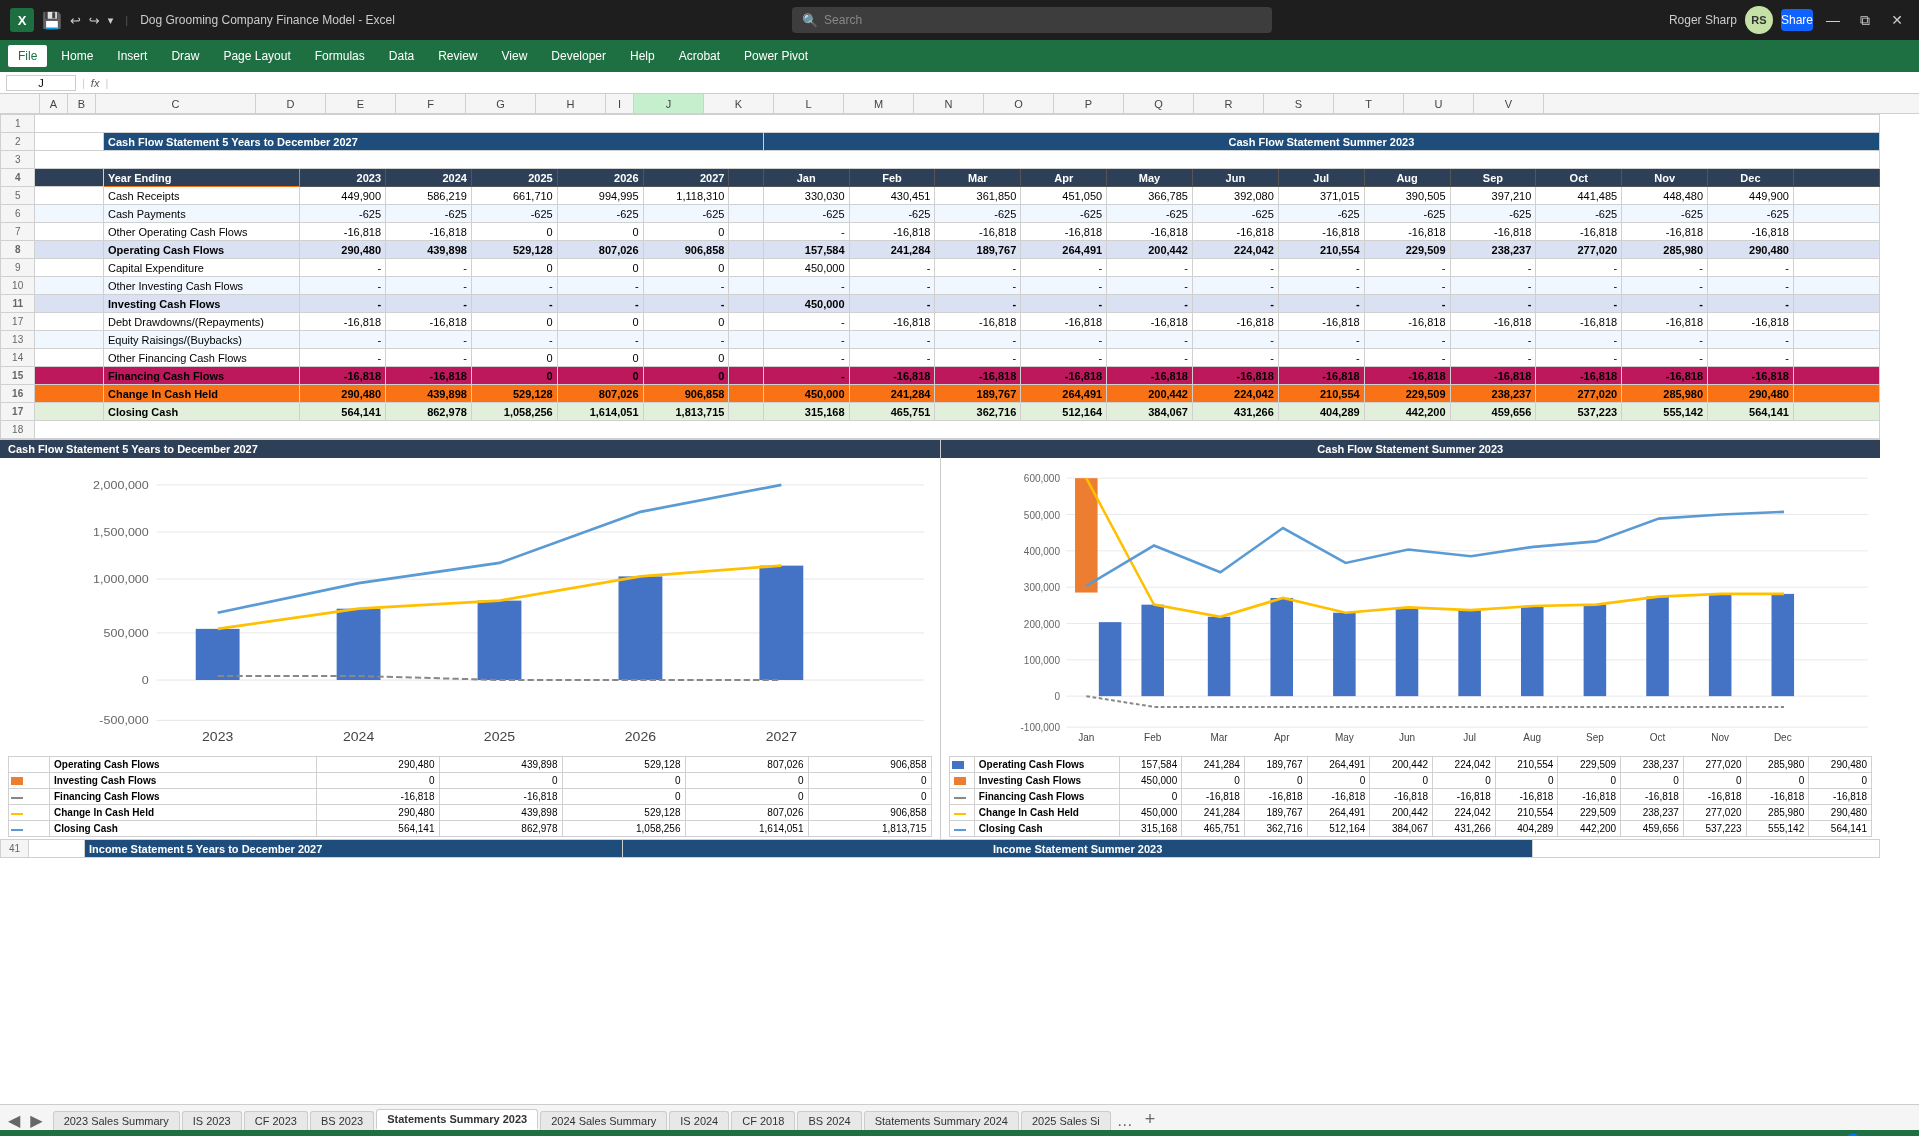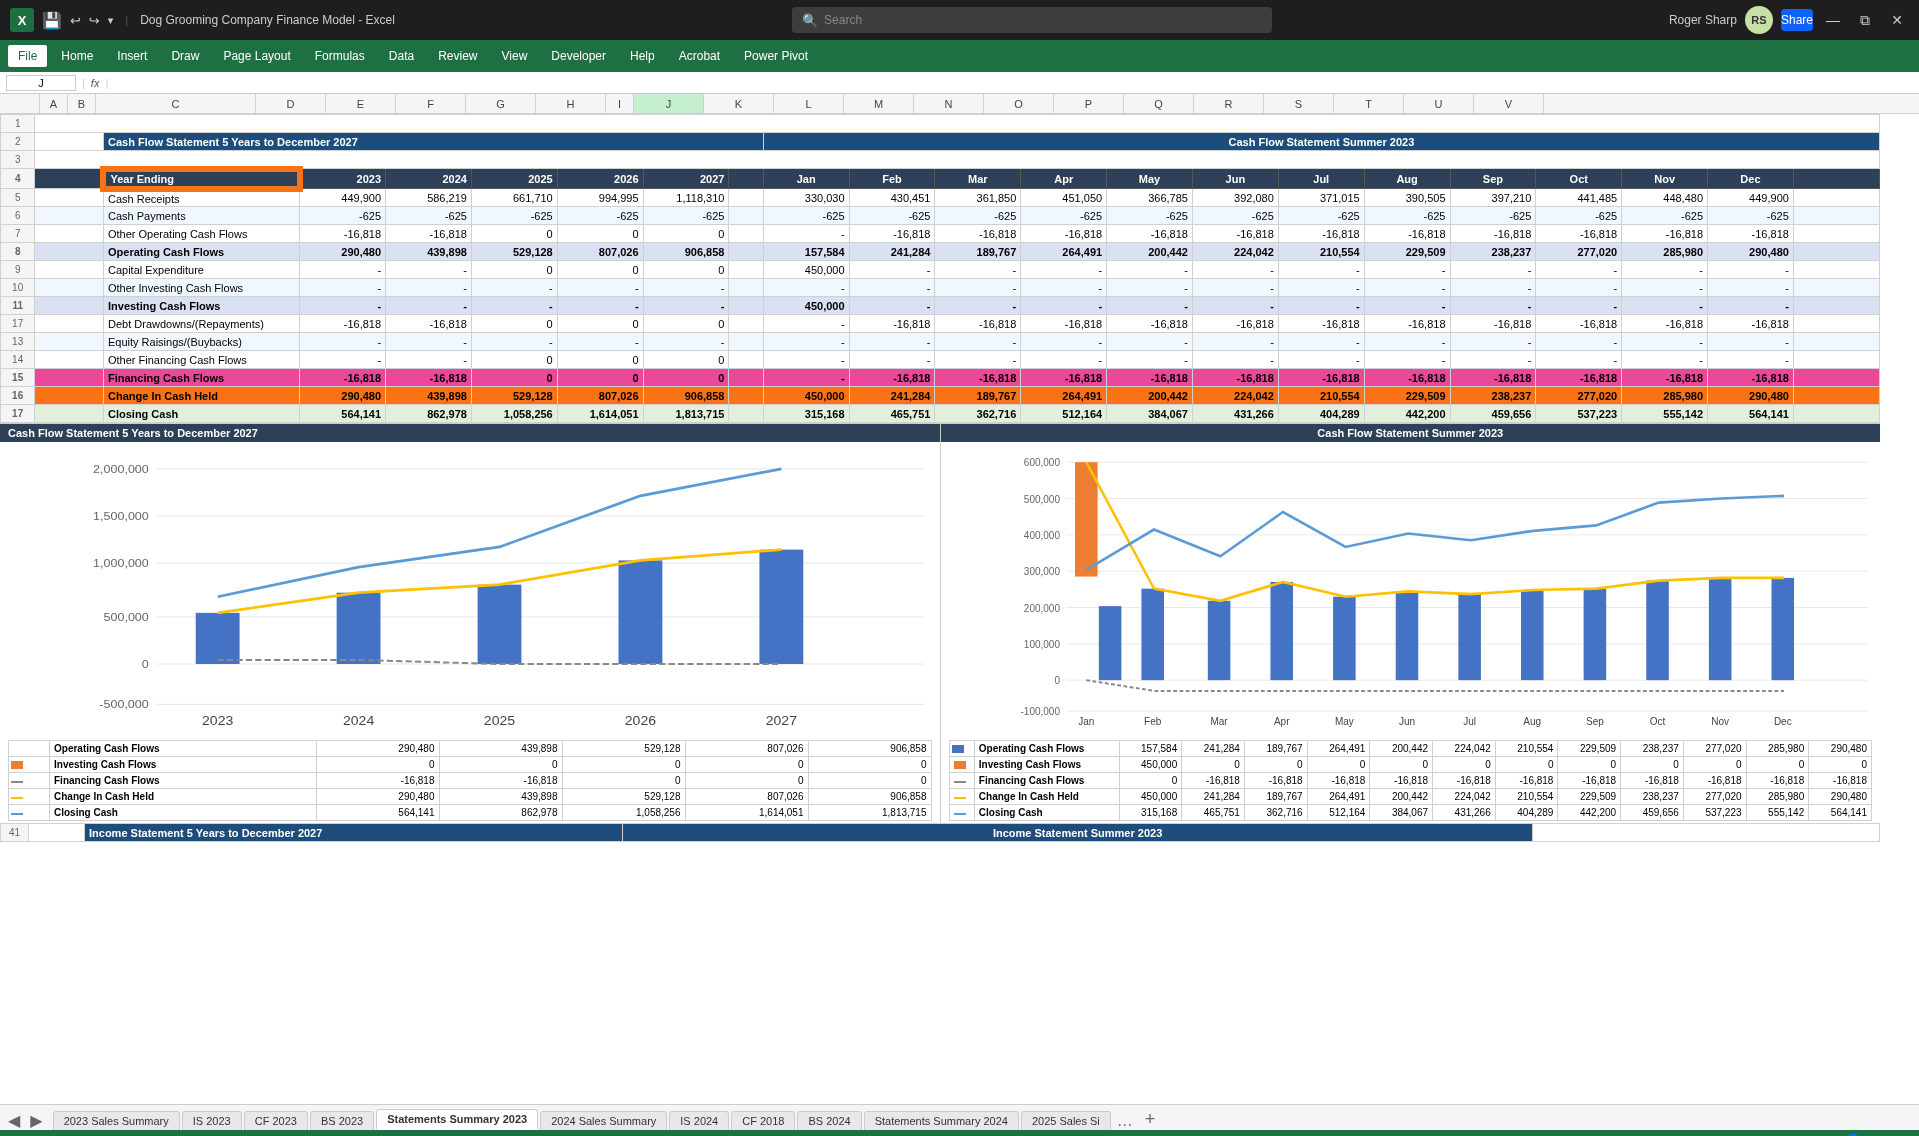--- a/index.html
+++ b/index.html
@@ -269,21 +269,21 @@
       </tr>
 
       <tr>
         <td class="row-num">3</td>
         <td colspan="22"></td>
       </tr>
 
       <tr style="background:#2e4057;color:#fff;font-weight:bold;">
         <td class="row-num">4</td>
         <td colspan="2" style="background:#2e4057;color:#fff;border:1px solid #d0d0d0"></td>
-        <td style="background:#2e4057;color:#fff;font-weight:bold;padding-left:4px;border:6px solid #f97316">Year Ending</td>
+        <td style="background:#2e4057;color:#fff;font-weight:bold;padding-left:4px;border:1px solid #f97316">Year Ending</td>
         <td style="background:#2e4057;color:#fff;text-align:right;border:1px solid #555">2023</td>
         <td style="background:#2e4057;color:#fff;text-align:right;border:1px solid #555">2024</td>
         <td style="background:#2e4057;color:#fff;text-align:right;border:1px solid #555">2025</td>
         <td style="background:#2e4057;color:#fff;text-align:right;border:1px solid #555">2026</td>
         <td style="background:#2e4057;color:#fff;text-align:right;border:1px solid #555">2027</td>
         <td style="background:#2e4057;border:1px solid #555"></td>
         <td style="background:#2e4057;color:#fff;text-align:center;border:1px solid #555">Jan</td>
         <td style="background:#2e4057;color:#fff;text-align:center;border:1px solid #555">Feb</td>
         <td style="background:#2e4057;color:#fff;text-align:center;border:1px solid #555">Mar</td>
         <td style="background:#2e4057;color:#fff;text-align:center;border:1px solid #555">Apr</td>
@@ -541,21 +541,21 @@
         <td class="cell-right">-</td>
         <td class="cell-right">-</td>
         <td class="cell-right">-</td>
         <td class="cell-right">-</td>
         <td class="cell-right">-</td>
         <td class="cell-right">-</td>
         <td class="cell-right">-</td>
         <td></td>
       </tr>
 
-      <tr style="background:#ec4899;font-weight:bold">
+      <tr style="background:#be185d;font-weight:bold">
         <td class="row-num">15</td>
         <td colspan="2"></td>
         <td>Financing Cash Flows</td>
         <td class="cell-right">-16,818</td>
         <td class="cell-right">-16,818</td>
         <td class="cell-right">0</td>
         <td class="cell-right">0</td>
         <td class="cell-right">0</td>
         <td></td>
         <td class="cell-right">-</td>
@@ -616,20 +616,24 @@
         <td class="cell-right">431,266</td>
         <td class="cell-right">404,289</td>
         <td class="cell-right">442,200</td>
         <td class="cell-right">459,656</td>
         <td class="cell-right">537,223</td>
         <td class="cell-right">555,142</td>
         <td class="cell-right">564,141</td>
         <td></td>
       </tr>
 
+      <tr>
+          <td class="row-num">18</td>
+          <td colspan="22"></td>
+        </tr>
     </tbody>
   </table>
 
   <div style="display:flex; width:1880px; height:400px; border-top:1px solid #ccc;">
 
     <div style="flex:1; border-right:1px solid #ccc; display:flex; flex-direction:column;">
 
       <div style="background:#2e4057;color:#fff;font-weight:bold;font-size:11px;padding:3px 8px;">
         Cash Flow Statement 5 Years to December 2027
         <span style="float:right;font-size:10px;color:#aaa"></span>

